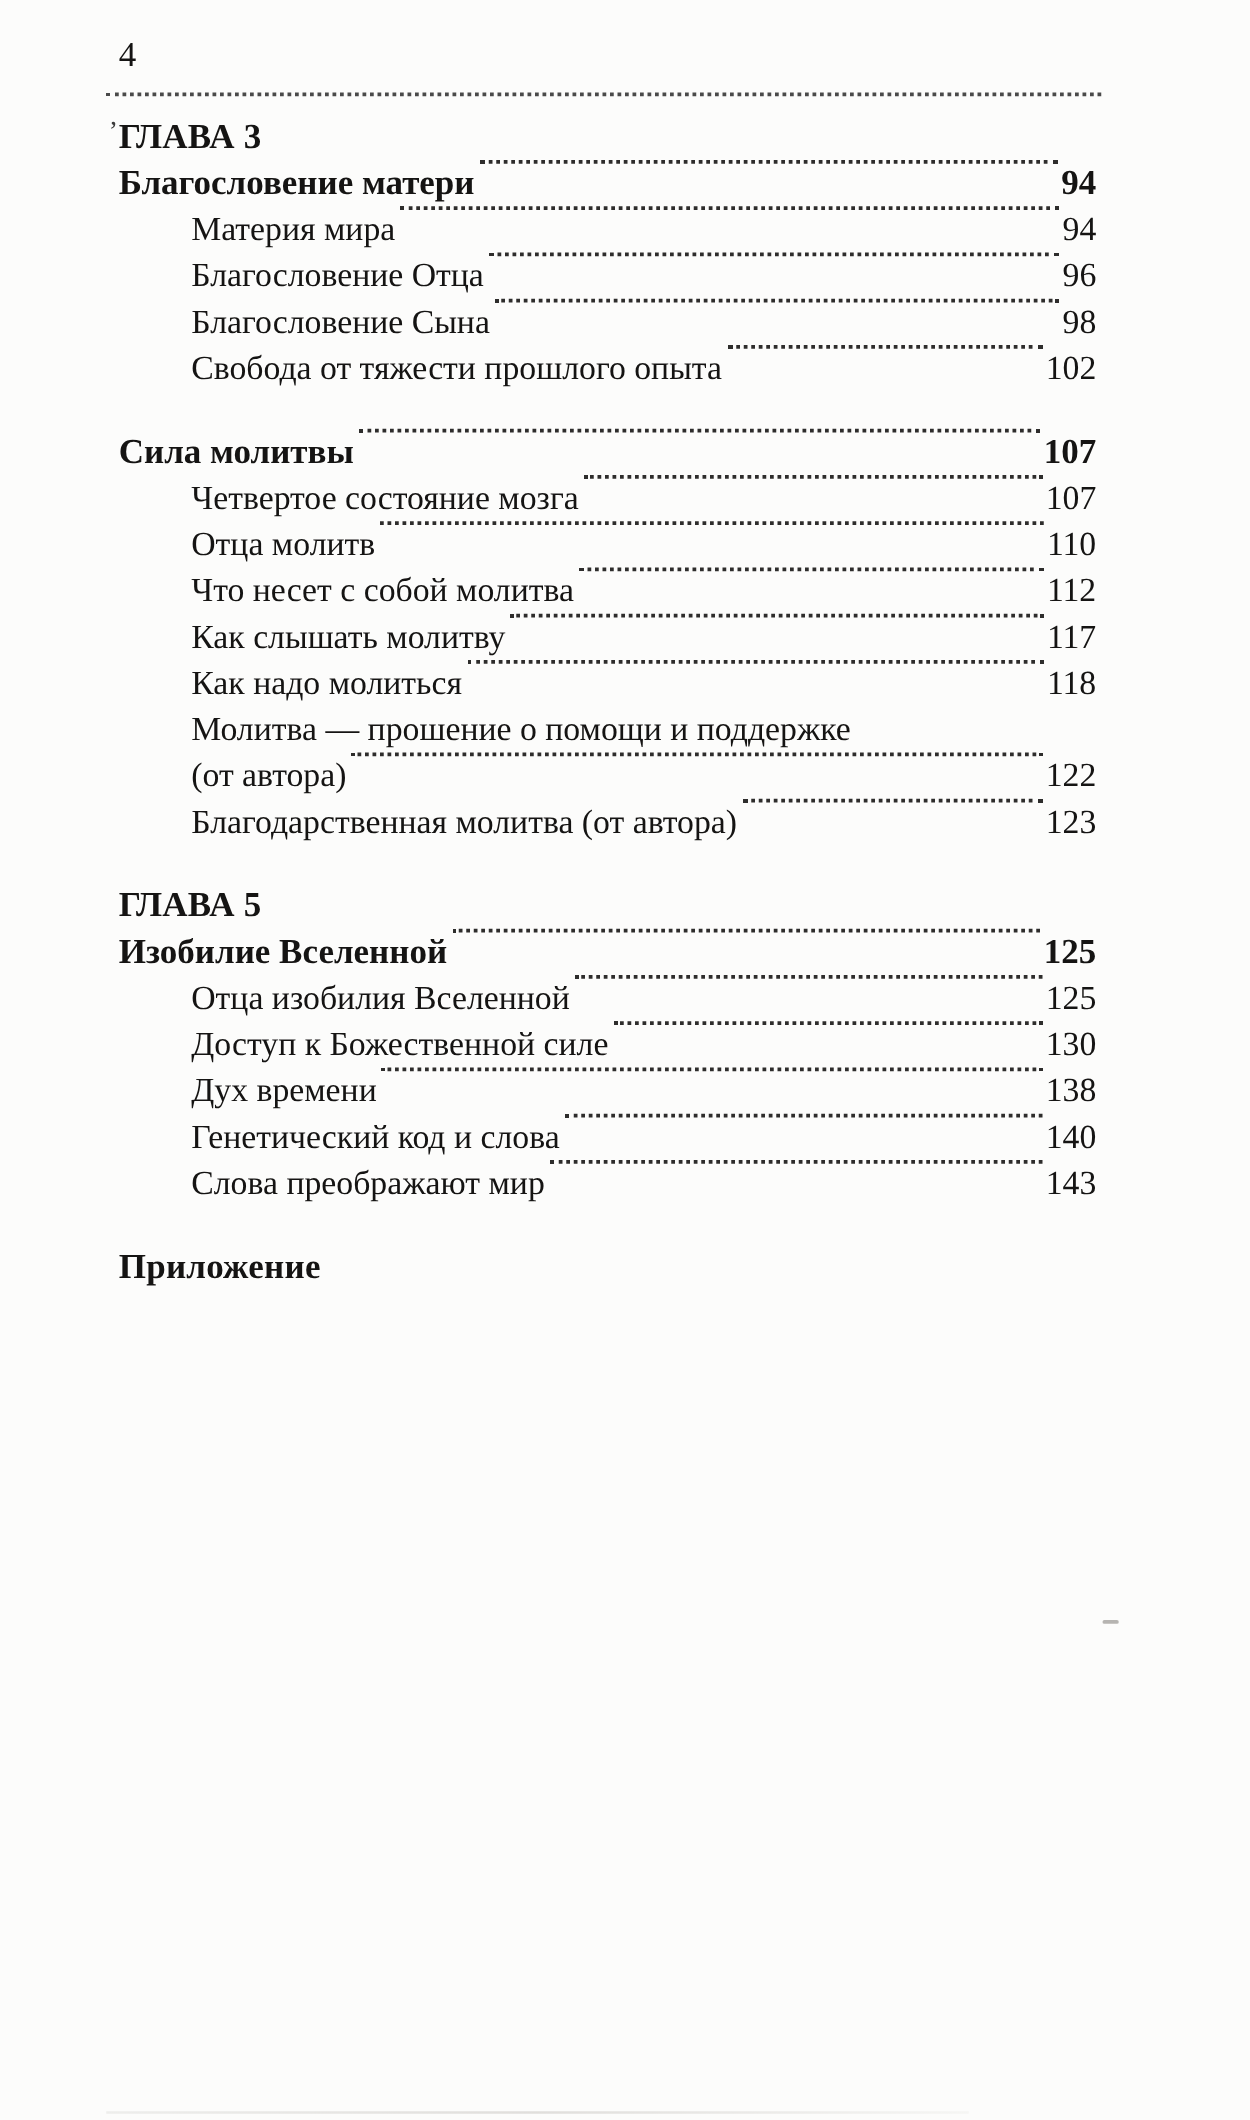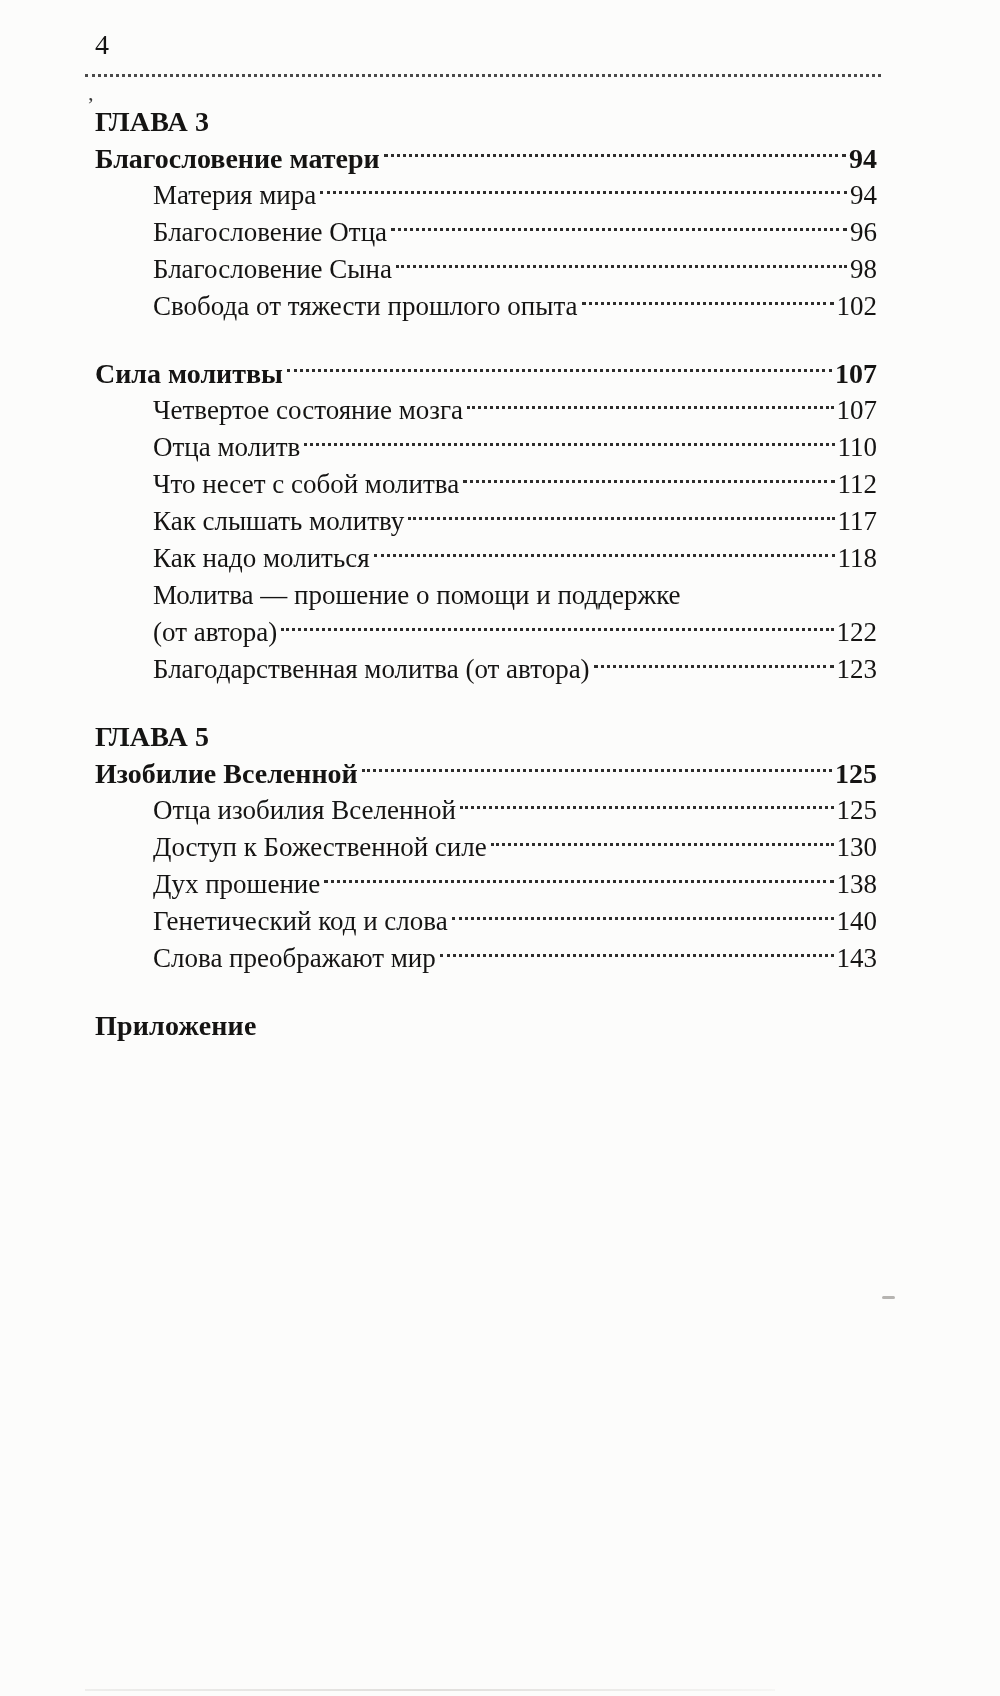--- a/index.html
+++ b/index.html
@@ -39,37 +39,37 @@
     height: 0;
   }
   .rule-artifact {
     position: absolute;
     left: -8px;
     top: 92px;
     font-size: 22px;
     color: #3c3c3c;
   }
   .toc {
-    margin-top: 26px;
+    margin-top: 14px;
   }
   .section {
     margin-top: 0;
   }
   .section + .section {
     margin-top: 30px;
   }
   .chapter-heading {
     font-weight: 700;
     font-size: 28px;
     line-height: 37px;
     letter-spacing: 0.2px;
   }
   .row {
     display: flex;
-    align-items: center;
+    align-items: flex-start;
     font-size: 27px;
     line-height: 37px;
   }
   .row .label {
     white-space: nowrap;
   }
   .row .leader {
     flex: 1 1 auto;
     border-bottom: 3px dotted #2e2d2c;
     margin: 0 3px 7px 4px;
@@ -210,21 +210,21 @@
             <span class="label">Отца изобилия Вселенной</span>
             <span class="leader"></span>
             <span class="pageno">125</span>
           </div>
           <div class="row">
             <span class="label">Доступ к Божественной силе</span>
             <span class="leader"></span>
             <span class="pageno">130</span>
           </div>
           <div class="row">
-            <span class="label">Дух прошение</span>
+            <span class="label">Дух времени</span>
             <span class="leader"></span>
             <span class="pageno">138</span>
           </div>
           <div class="row">
             <span class="label">Генетический код и слова</span>
             <span class="leader"></span>
             <span class="pageno">140</span>
           </div>
           <div class="row">
             <span class="label">Слова преображают мир</span>

